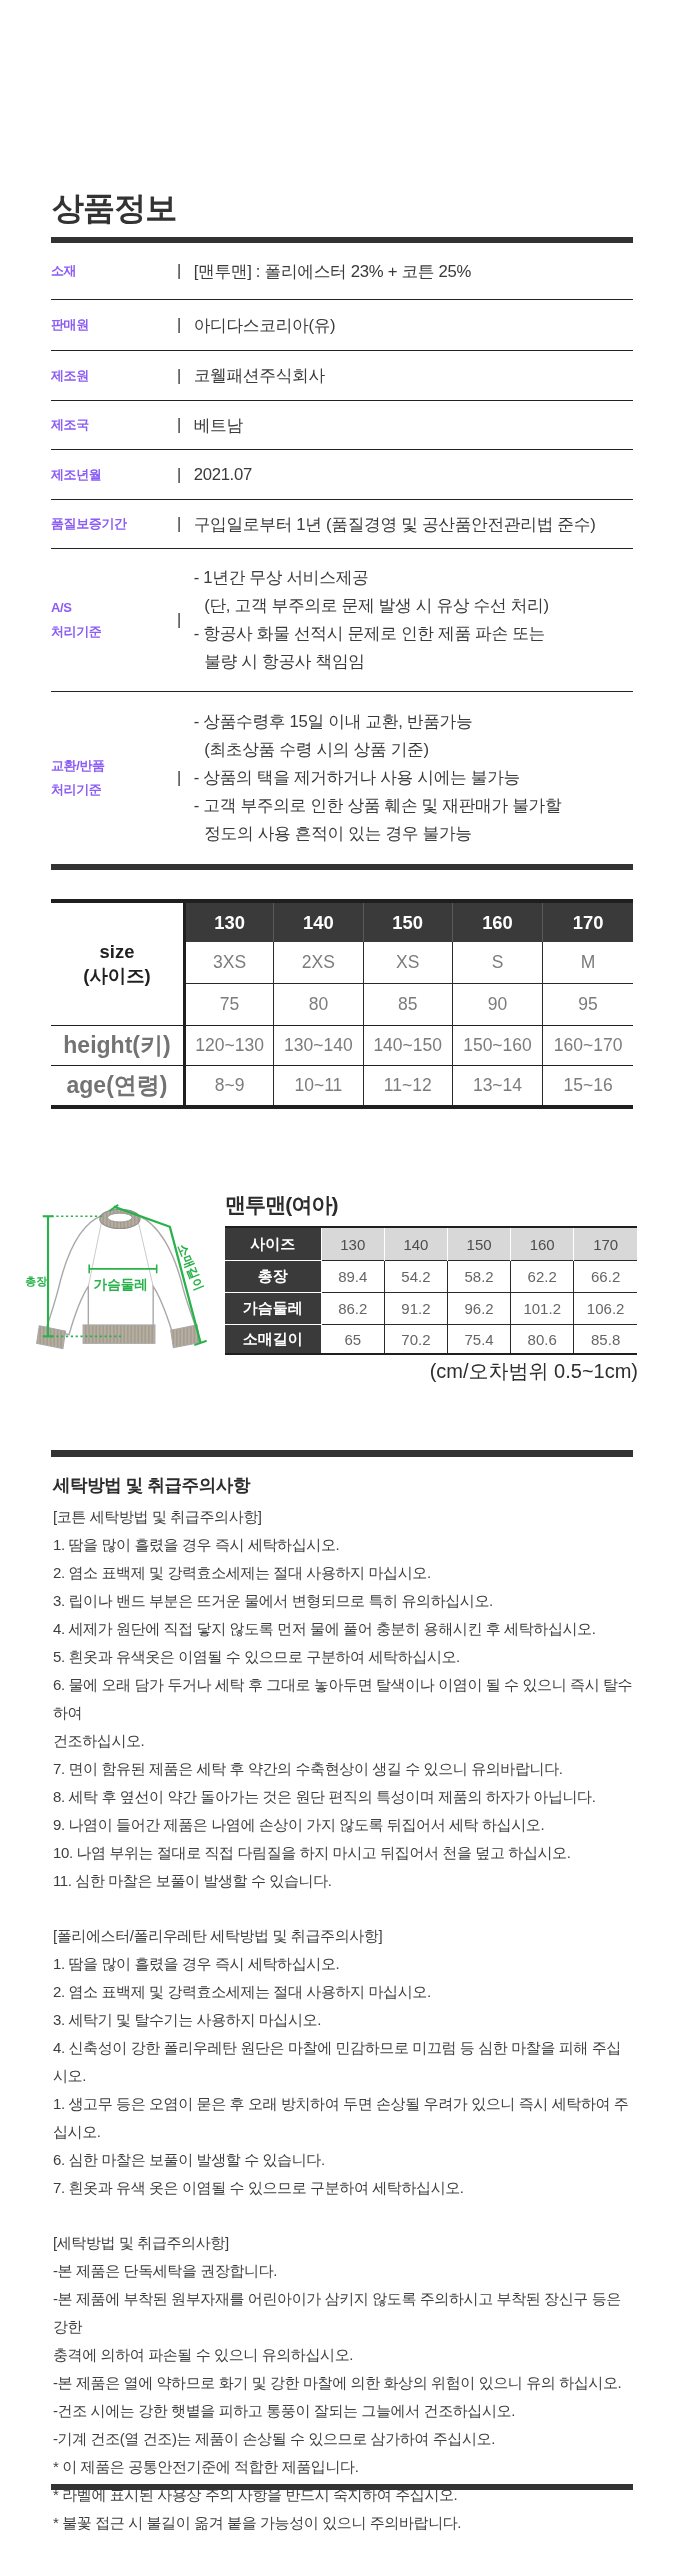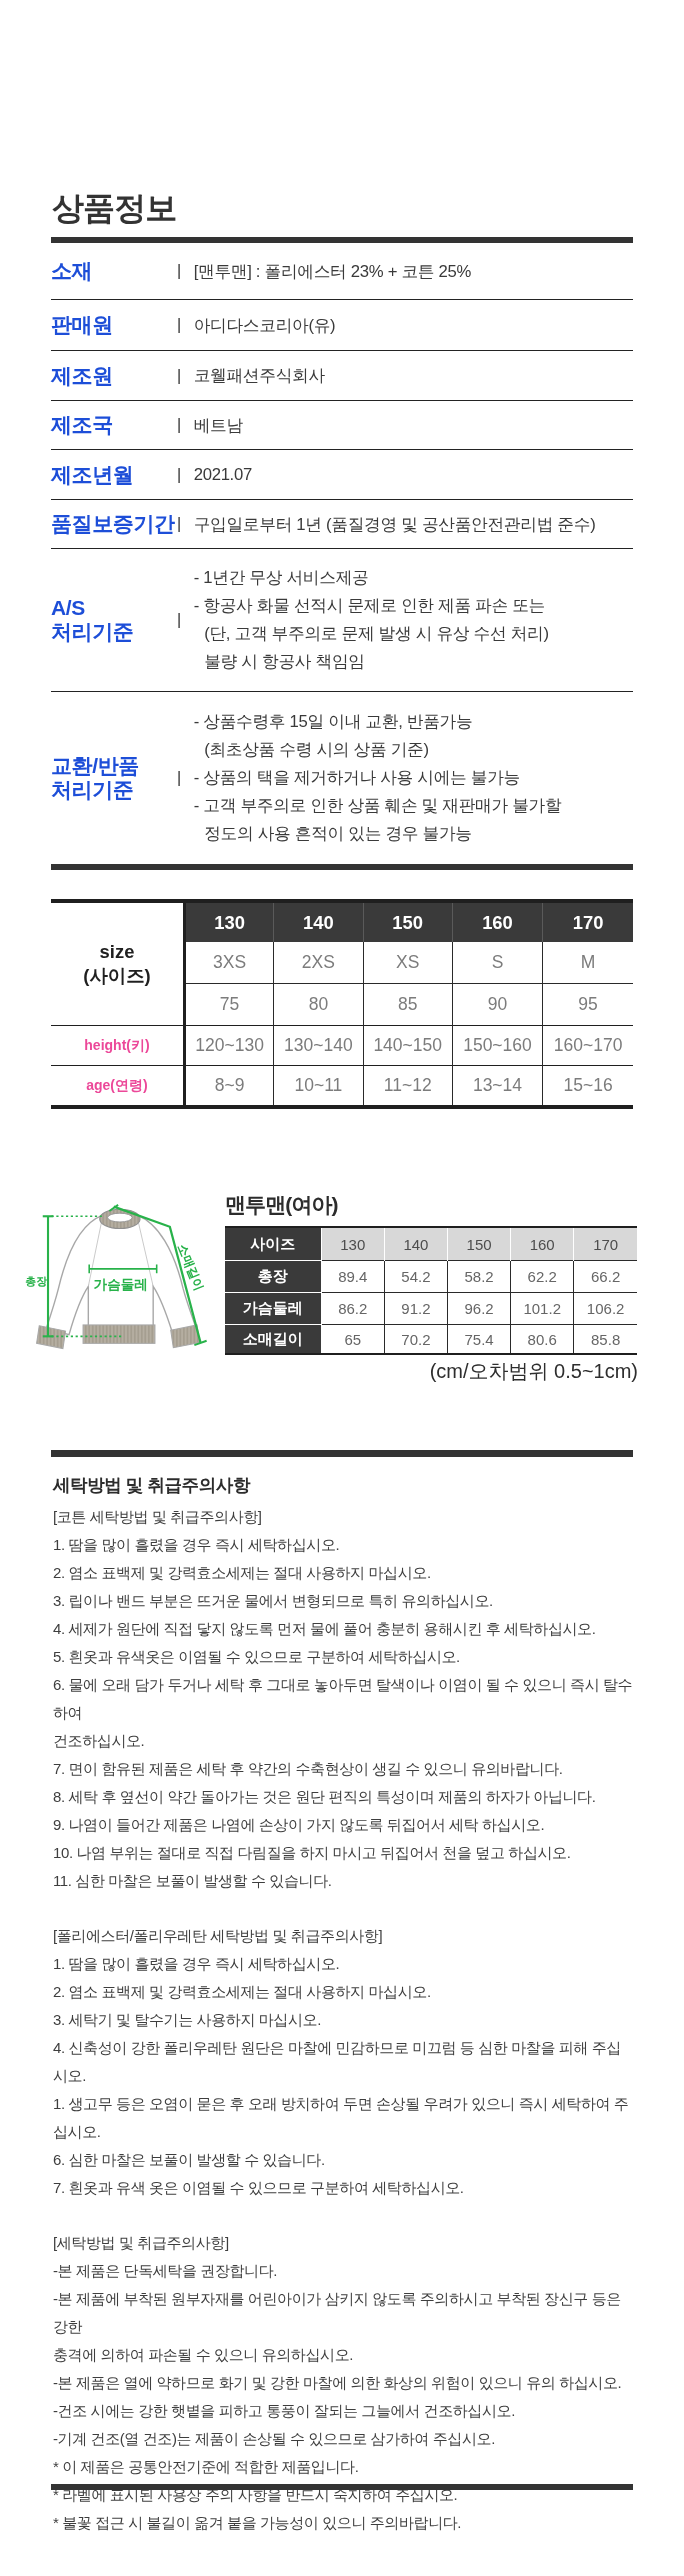--- a/index.html
+++ b/index.html
@@ -10,38 +10,38 @@
   .bar{position:absolute;left:51px;width:582px;background:#333;}
   #bar1{top:193px;height:6.1px;}
   #bar2{top:820px;height:6.1px;}
   #bar3{top:1406px;height:7px;}
   #bar4{top:2440px;height:6.1px;}
 
   
   #info-table{position:absolute;left:51px;top:199px;width:582px;}
   .irow{display:flex;align-items:center;border-bottom:0.9px solid #232323;box-sizing:border-box;}
   .irow:last-child{border-bottom:none;}
-  .ilabel{flex:0 0 126px;font-weight:700;font-size:21px;color:#1d4ed8;letter-spacing:-0.4px;}
+  .ilabel{flex:0 0 126px;font-weight:700;font-size:13px;color:#8b5cf6;letter-spacing:-0.4px;}
   .ilabel div{line-height:24px;}
   .isep{flex:0 0 16.7px;color:#2e2e2e;font-size:16px;font-weight:500;}
   .ivalue{flex:1;font-size:16.7px;color:#3a3a3a;font-weight:500;letter-spacing:-0.3px;}
   .iline{line-height:28px;}
   .iline.ind{padding-left:10.5px;}
 
   
   .stable{position:absolute;left:51px;top:855px;width:582px;border-collapse:collapse;
         table-layout:fixed;border-top:4.4px solid #1f1f1f;border-bottom:4.4px solid #1f1f1f;}
   .stable td{text-align:center;padding:0;}
   .slbl{border-right:3.5px solid #1f1f1f;font-weight:700;font-size:18.4px;color:#1f1f1f;line-height:24px;}
   .sh{background:#3a3a3a;color:#fff;font-weight:700;font-size:18.4px;height:39px;border-left:0.9px solid #5a5a5a;}
   .sh:nth-child(2){border-left:none;}
   .sval td{height:41px;font-size:17.5px;color:#7c7c7c;border-left:0.9px solid #2a2a2a;}
   .srow2 td{border-top:0.9px solid #2a2a2a;}
   .sname td{height:39px;border-top:1.8px solid #1f1f1f;border-left:0.9px solid #2a2a2a;font-size:17.5px;color:#7c7c7c;}
-  .sname .slbl2{font-weight:700;color:#ec4899;font-size:14px;border-left:none;border-right:3.5px solid #1f1f1f;}
+  .sname .slbl2{font-weight:700;color:#737373;font-size:23px;border-left:none;border-right:3.5px solid #1f1f1f;}
 
   
   .measure-title{position:absolute;left:225px;top:1147px;font-size:21px;font-weight:800;color:#2c2c2c;letter-spacing:-0.9px;}
   #diagram{position:absolute;left:24.6px;top:1160px;}
   .mtable{position:absolute;left:225px;top:1182px;width:412px;border-collapse:collapse;table-layout:fixed;
         border-top:2.6px solid #1f1f1f;border-bottom:2.6px solid #1f1f1f;}
   .mtable td{text-align:center;padding:0;}
   .mlbl{background:#3a3a3a;color:#fff;font-weight:700;font-size:15px;
         border-right:1.8px solid #fff;border-top:1.8px solid #fff;}
   .mrow1 .mlbl{border-top:none;}
@@ -102,22 +102,22 @@
     <div class="irow" style="height:143px">
       <div class="ilabel">
         <div>A/S</div>
         <div>처리기준</div>
       </div>
       <div class="isep">|</div>
       <div class="ivalue">
         <div>
 
         <div class="iline">- 1년간 무상 서비스제공</div>
+            <div class="iline ind">(단, 고객 부주의로 문제 발생 시 유상 수선 처리)</div>
             <div class="iline">- 항공사 화물 선적시 문제로 인한 제품 파손 또는</div>
-            <div class="iline ind">(단, 고객 부주의로 문제 발생 시 유상 수선 처리)</div>
             <div class="iline ind">불량 시 항공사 책임임</div>
           </div>
       </div>
     </div>
     <div class="irow" style="height:172px">
       <div class="ilabel">
         <div>교환/반품</div>
         <div>처리기준</div>
       </div>
       <div class="isep">|</div>

